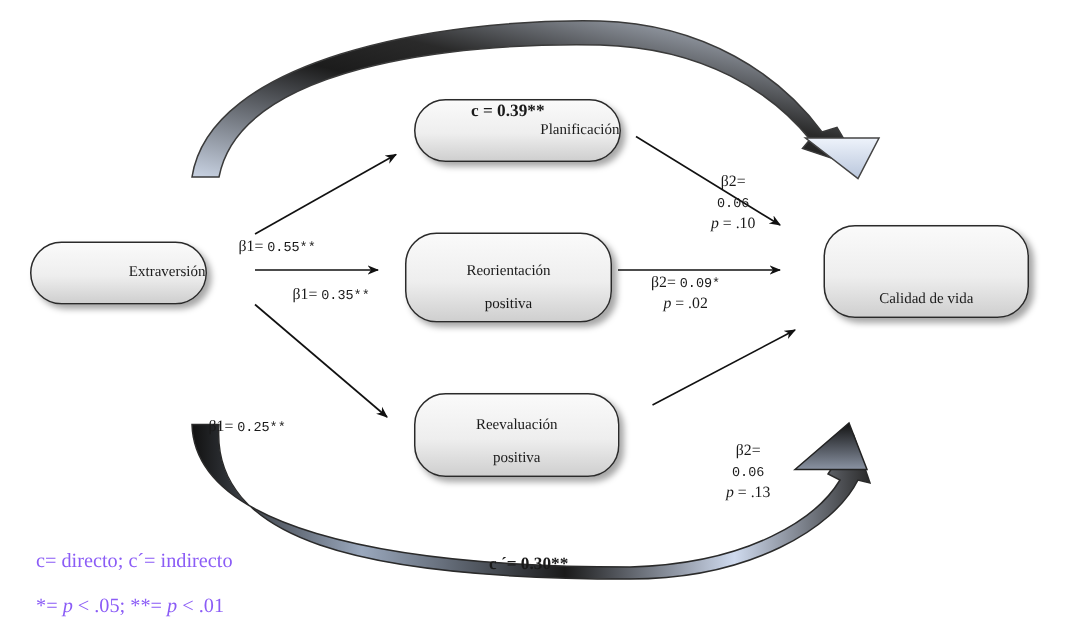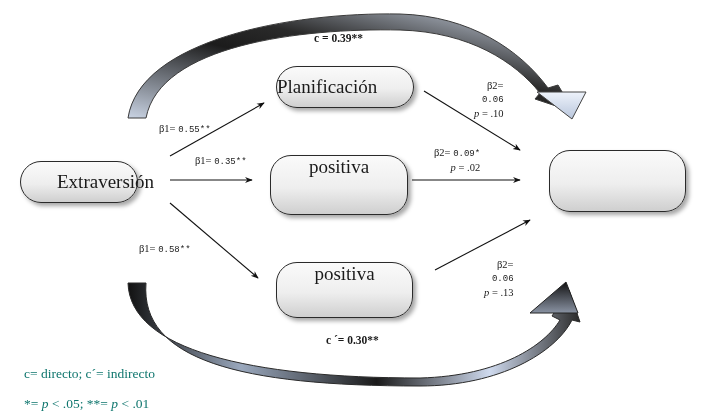--- a/index.html
+++ b/index.html
@@ -3,27 +3,27 @@
 <meta charset="utf-8">
 <style>
   html, body { margin:0; padding:0; background:#ffffff; }
   body { width:711px; height:418px; position:relative; overflow:hidden; font-family:"Liberation Serif", "DejaVu Serif", serif; color:#111; }
   svg.diagram { position:absolute; left:0; top:0; }
   .node {
     position:absolute; box-sizing:border-box;
     border:1.6px solid #2a2a2a; border-radius:21px;
     background:linear-gradient(#fafafa 0%, #eeeeee 55%, #cfcfcf 100%);
     box-shadow:3px 3px 4px rgba(0,0,0,0.35);
-    display:flex; align-items:center; justify-content:flex-start; text-align:center;
-    font-size:19px; line-height:22px; color:#1a1a1a;
+    display:flex; align-items:center; justify-content:flex-end; text-align:center;
+    font-size:10px; line-height:22px; color:#1a1a1a;
   }
-  .lbl { position:absolute; font-size:10.5px; color:#1a1a1a; white-space:nowrap; text-align:right; }
+  .lbl { position:absolute; font-size:10.5px; color:#1a1a1a; white-space:nowrap; text-align:center;margin-top:36px; }
   .lbl .num { font-family:Liberation Mono, monospace; font-size:9px; }
   .bold { font-weight:bold; font-size:11.5px; }
-  .legend { position:absolute; left:24px; font-size:13.5px; color:#0f766e; white-space:nowrap; }
+  .legend { position:absolute; left:24px; font-size:13.5px; color:#8b5cf6; white-space:nowrap; }
   .it { font-style:italic; }
 </style>
 </head>
 <body>
 
 <svg class="diagram" width="711" height="418">
   <defs>
     <linearGradient id="gTop" x1="0" y1="1" x2="1" y2="0">
       <stop offset="0" stop-color="#c9d3e3"></stop>
       <stop offset="0.45" stop-color="#1c1c1c"></stop>
@@ -65,42 +65,45 @@
   <line x1="435" y1="270" x2="530" y2="220" stroke="#111" stroke-width="1.1" marker-end="url(#ah)"></line>
 </svg>
 
 <div class="node" style="left:20px;top:161px;width:118px;height:42px;padding-left:36px;">
   <span>Extraversión</span>
 </div>
 <div class="node" style="left:276px;top:66px;width:138px;height:42px;">
   <span>Planificación</span>
 </div>
 <div class="node" style="left:270px;top:155px;width:138px;height:60px;flex-direction:column;">
+  <span>Reorientación</span>
   <span>positiva</span>
 </div>
 <div class="node" style="left:276px;top:262px;width:137px;height:56px;flex-direction:column;">
+  <span>Reevaluación</span>
   <span>positiva</span>
 </div>
 <div class="node" style="left:549px;top:150px;width:137px;height:62px;flex-direction:column;">
+  <span>Calidad de vida</span>
 </div>
 
 <div class="lbl bold" style="left:314px;top:32px;">c = 0.39**</div>
 <div class="lbl bold" style="left:326px;top:334px;">c ´= 0.30**</div>
 
 <div class="lbl" style="left:159px;top:123px;">
   <span>β1=</span>
   <span class="num">0.55**</span>
 </div>
 <div class="lbl" style="left:195px;top:155px;">
   <span>β1=</span>
   <span class="num">0.35**</span>
 </div>
 <div class="lbl" style="left:139px;top:243px;">
   <span>β1=</span>
-  <span class="num">0.58**</span>
+  <span class="num">0.25**</span>
 </div>
 
 <div class="lbl" style="left:474px;top:79px;line-height:14px;">
   <div>β2=</div>
   <div class="num">0.06</div>
   <div><span class="it">p</span> <span>= .10</span></div>
 </div>
 <div class="lbl" style="left:434px;top:146px;line-height:13px;">
   <div><span>β2=</span> <span class="num">0.09*</span></div>
   <div><span class="it">p</span> <span>= .02</span></div>

